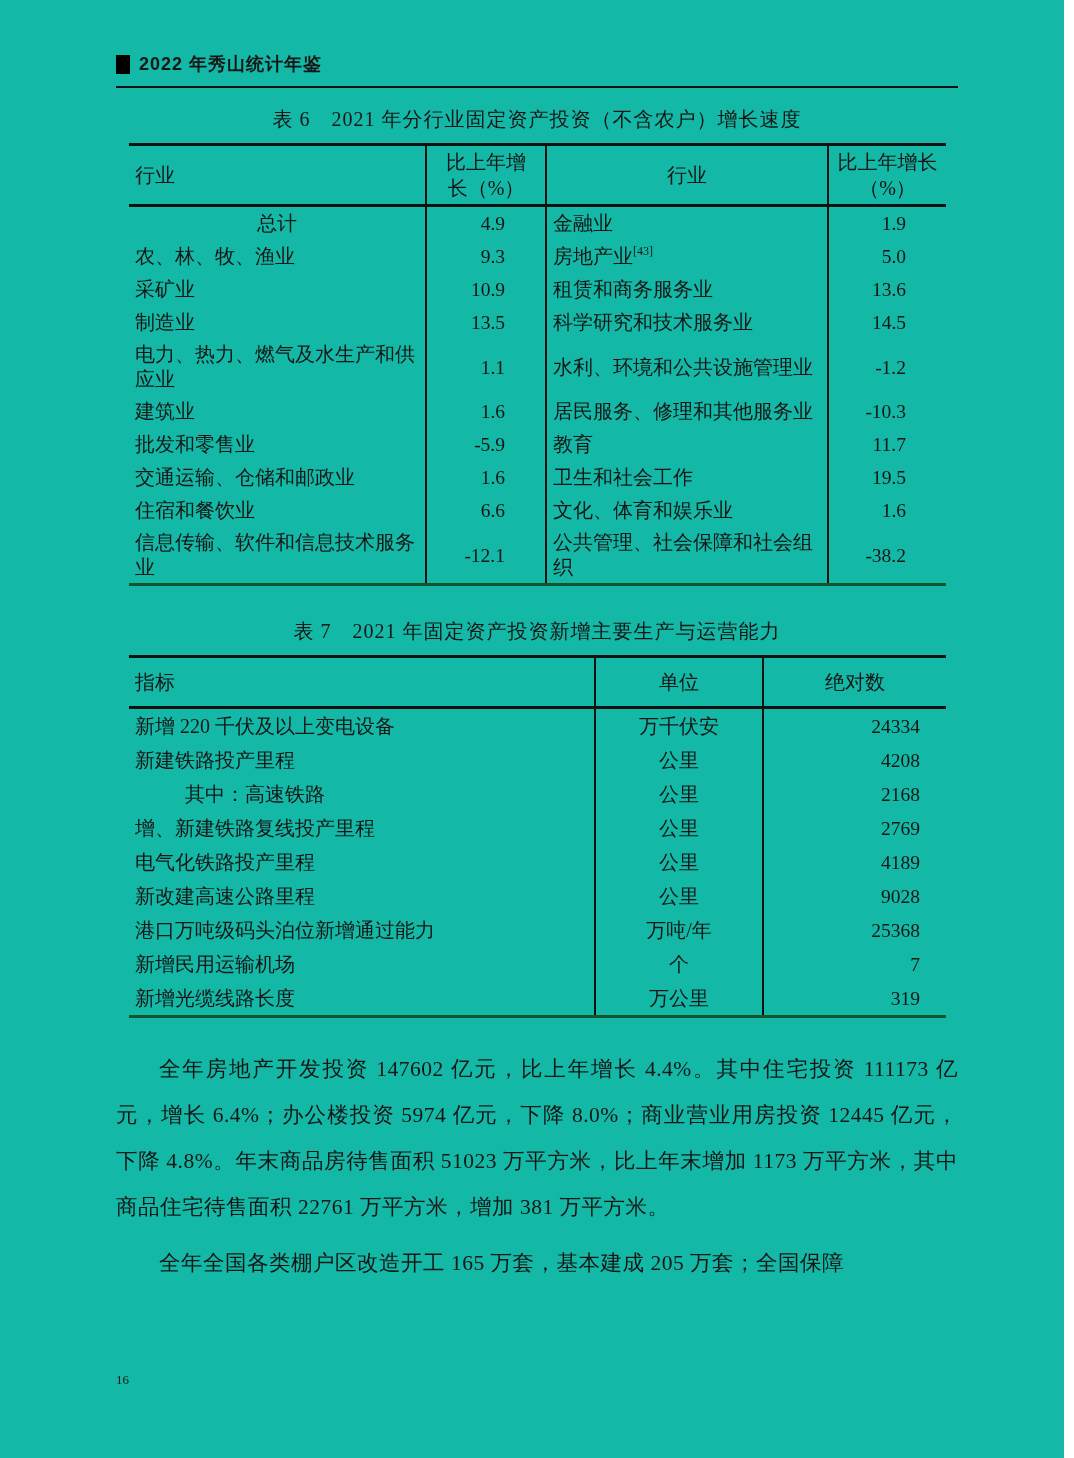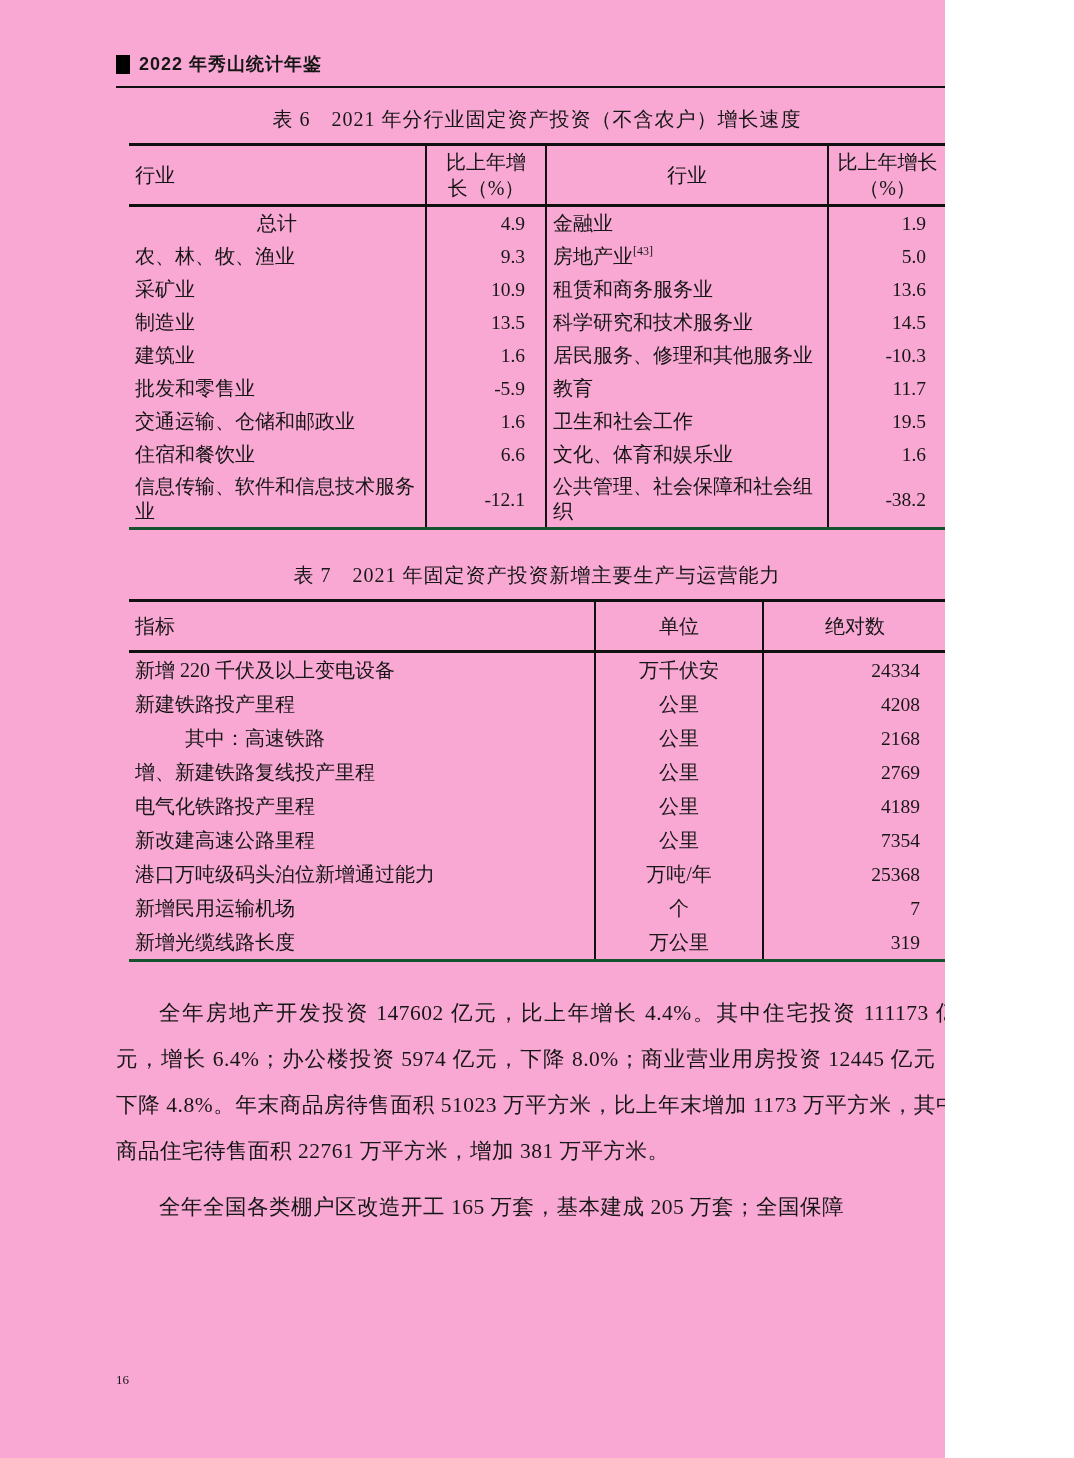--- a/index.html
+++ b/index.html
@@ -1,17 +1,17 @@
 <!DOCTYPE html>
 <html><head>
 <meta charset="utf-8">
 <style>
   html,body{margin:0;padding:0;background:#ffffff;}
   .page{
-    position:relative;width:945px;height:1458px;background:#f9a8d4;
+    position:relative;width:1064px;height:1458px;background:#14b8a6;
     color:#161616;font-family:"Liberation Serif","DejaVu Serif",serif;
     overflow:hidden;
   }
   
   .hdr{
     position:absolute;left:116px;top:52px;display:flex;align-items:center;gap:9px;
     font-family:"Liberation Sans","DejaVu Sans",sans-serif;font-weight:bold;font-size:18px;
     letter-spacing:1px;
   }
   .hdr-square{width:14px;height:19px;background:#000;display:inline-block;}
@@ -27,21 +27,21 @@
   th{font-weight:normal;vertical-align:middle;line-height:26px;
      border-bottom:3px solid #111;white-space:pre-line;}
   td{vertical-align:middle;line-height:25px;padding-top:3px;padding-bottom:3px;}
   .t6 th{height:56px;}
   .t6 td{height:27px;}
   .t7 th{height:46px;}
   .t7 td{height:28px;}
   .vline{border-right:2px solid #111;}
   .lab{text-align:left;padding-left:6px;padding-right:8px;}
   .ctr{text-align:center;}
-  .num{text-align:right;padding-right:20px;font-size:19.5px;}
+  .num{text-align:right;padding-right:40px;font-size:19.5px;}
   .t7 .num{padding-right:26px;}
   .indent{padding-left:56px;}
   sup{font-size:12px;line-height:0;}
   
   p.body{width:842px;margin:28px 0 0 0;font-size:21.5px;line-height:46px;
          text-align:justify;text-indent:2em;letter-spacing:0.5px;}
   p.body + p.body{margin-top:10px;}
   .pageno{position:absolute;left:116px;top:1372px;font-size:13px;}
 </style>
 </head>
@@ -95,20 +95,26 @@
           <td class="lab vline">租赁和商务服务业</td>
           <td class="num">13.6</td>
         </tr>
         <tr>
           <td class="lab vline">制造业</td>
           <td class="num vline">13.5</td>
           <td class="lab vline">科学研究和技术服务业</td>
           <td class="num">14.5</td>
         </tr>
         <tr>
+          <td class="lab vline">电力、热力、燃气及水生产和供应业</td>
+          <td class="num vline">1.1</td>
+          <td class="lab vline">水利、环境和公共设施管理业</td>
+          <td class="num">-1.2</td>
+        </tr>
+        <tr>
           <td class="lab vline">建筑业</td>
           <td class="num vline">1.6</td>
           <td class="lab vline">居民服务、修理和其他服务业</td>
           <td class="num">-10.3</td>
         </tr>
         <tr>
           <td class="lab vline">批发和零售业</td>
           <td class="num vline">-5.9</td>
           <td class="lab vline">教育</td>
           <td class="num">11.7</td>
@@ -171,21 +177,21 @@
           <td class="num">2769</td>
         </tr>
         <tr>
           <td class="lab vline">电气化铁路投产里程</td>
           <td class="ctr vline">公里</td>
           <td class="num">4189</td>
         </tr>
         <tr>
           <td class="lab vline">新改建高速公路里程</td>
           <td class="ctr vline">公里</td>
-          <td class="num">7354</td>
+          <td class="num">9028</td>
         </tr>
         <tr>
           <td class="lab vline">港口万吨级码头泊位新增通过能力</td>
           <td class="ctr vline">万吨/年</td>
           <td class="num">25368</td>
         </tr>
         <tr>
           <td class="lab vline">新增民用运输机场</td>
           <td class="ctr vline">个</td>
           <td class="num">7</td>

